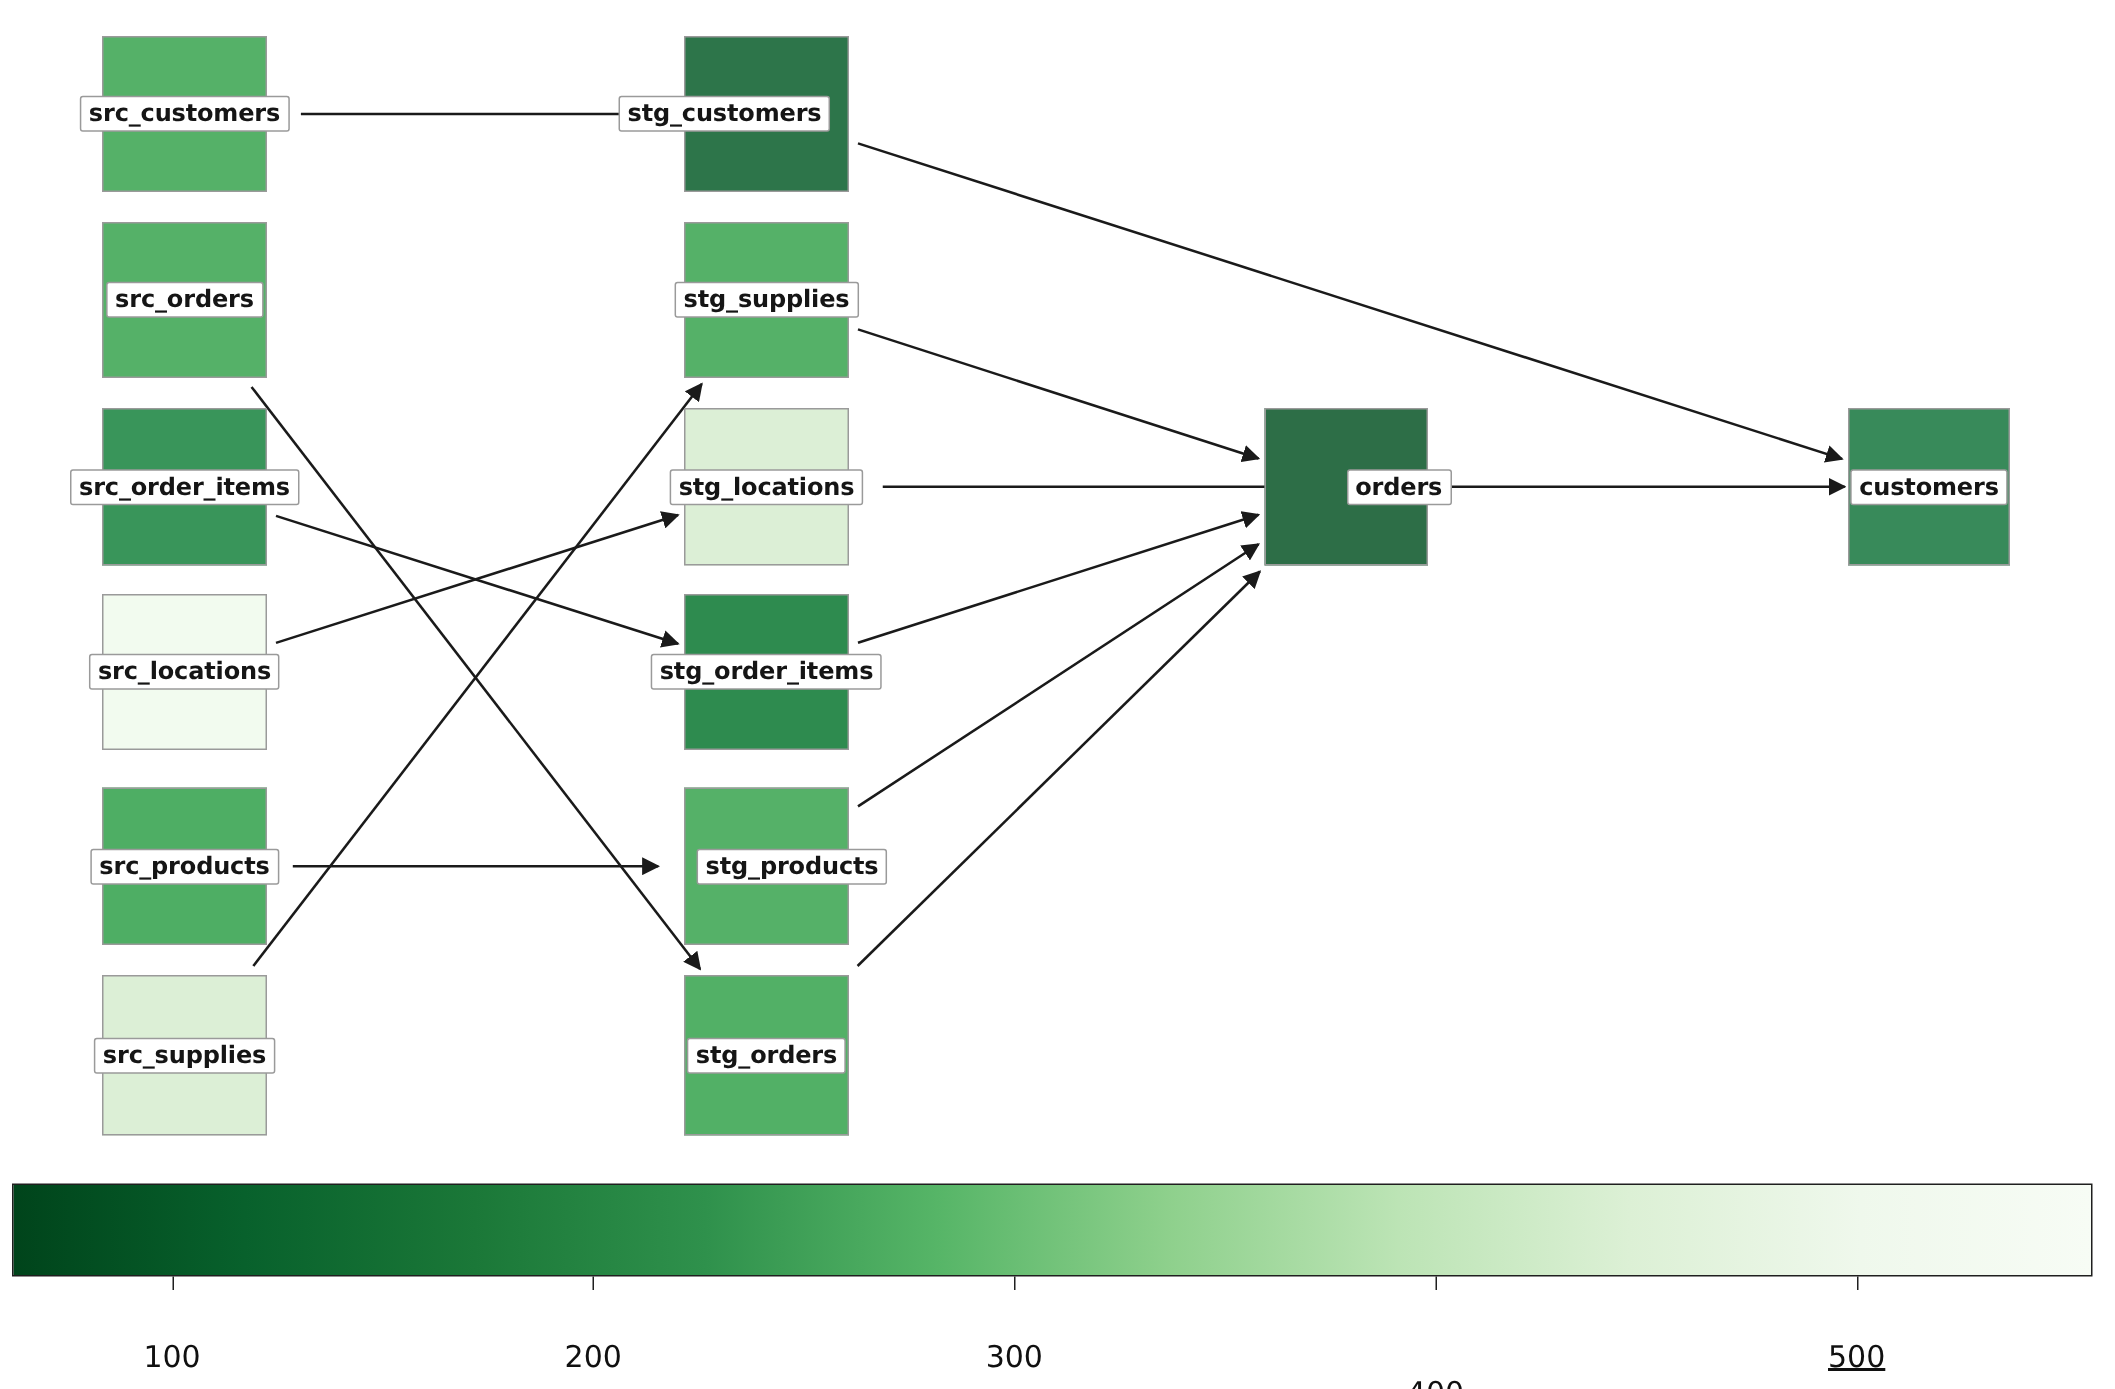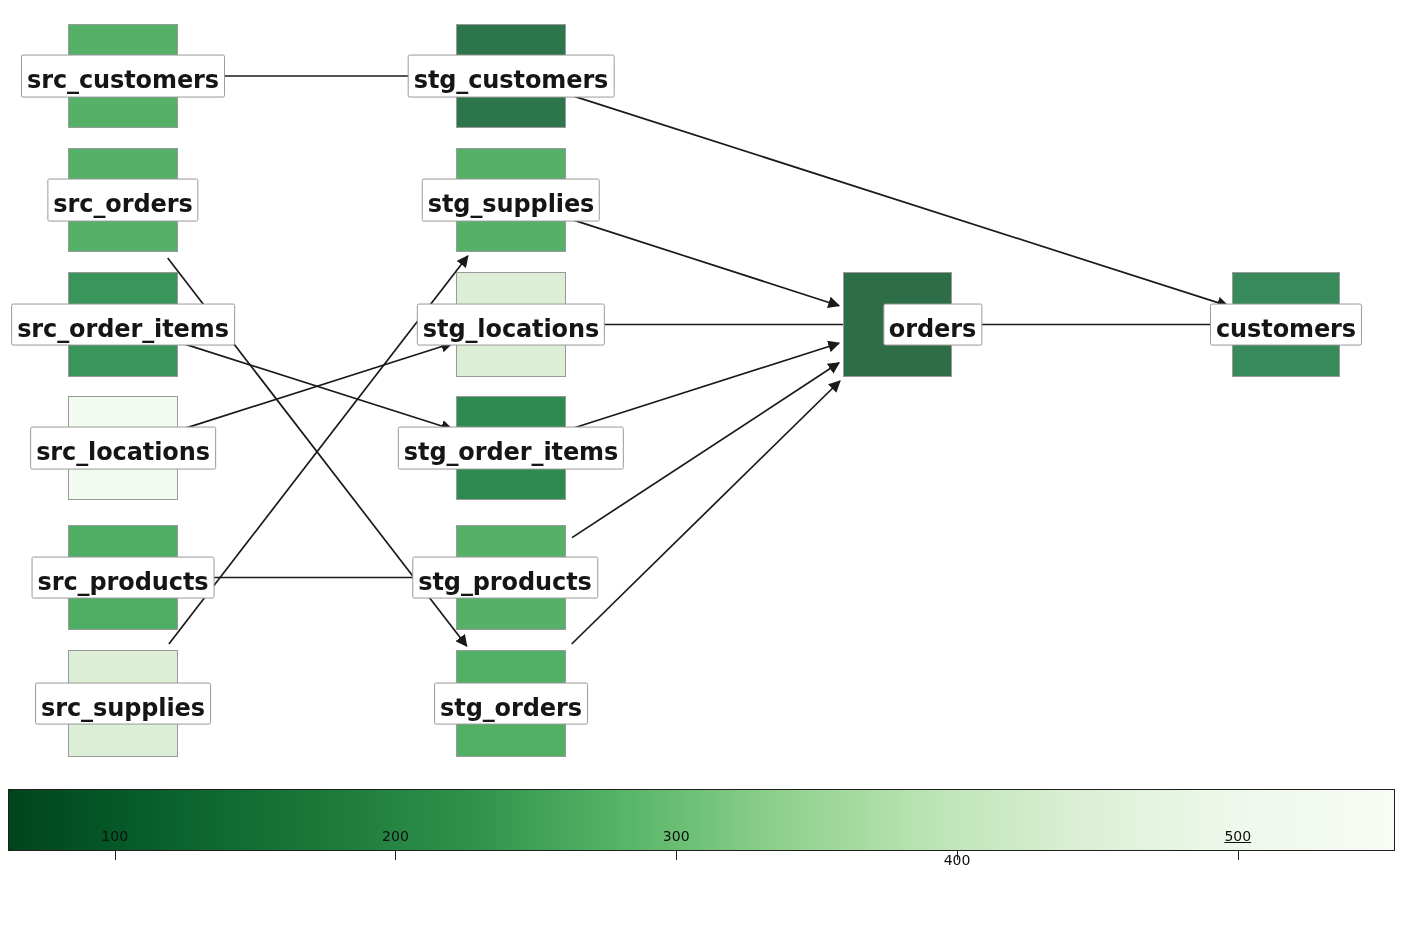--- a/index.html
+++ b/index.html
@@ -3,28 +3,28 @@
 <meta charset="utf-8">
 <style>
   html,body{margin:0;padding:0;background:#ffffff;}
   body{width:1410px;height:926px;position:relative;overflow:hidden;
        font-family:"DejaVu Sans","Liberation Sans",sans-serif;}
   #stage{position:absolute;left:0;top:0;width:1410px;height:926px;}
   svg.layer{position:absolute;left:0;top:0;width:1410px;height:926px;overflow:visible;}
   .node-rect{position:absolute;box-sizing:border-box;border:1.3px solid #9a9a9a;}
   .node-label{position:absolute;transform:translate(-50%,-50%);
       background:#ffffff;border:1.4px solid #9a9a9a;border-radius:2px;
-      padding:12px 5px 3px 5px;font-size:24px;font-weight:bold;color:#151515;
+      padding:2px 5px 3px 5px;font-size:16px;font-weight:bold;color:#151515;
       white-space:nowrap;line-height:1.08;letter-spacing:-0.1px;}
   #cbar-wrap{position:absolute;left:8px;top:789px;width:1387px;height:62px;}
   #cbar{position:absolute;left:0;top:0;width:100%;height:100%;
         border:1.4px solid #1f1f1f;box-sizing:border-box;}
   .tick{position:absolute;top:851px;width:0;height:9px;border-left:1.4px solid #1f1f1f;}
-  .ticklabel{position:absolute;top:828px;transform:translateX(-50%);
-        font-size:14px;color:#101010;font-family:"DejaVu Sans","Liberation Sans",sans-serif;}
+  .ticklabel{position:absolute;top:892px;transform:translateX(-50%);
+        font-size:20px;color:#101010;font-family:"DejaVu Sans","Liberation Sans",sans-serif;}
   #cbar-title{position:absolute;top:896px;left:0;width:1410px;text-align:center;
         font-size:20px;color:#101010;}
 </style>
 </head>
 <body>
 
 <div id="stage">
 
   <svg class="layer" id="edge-layer">
     <defs>
@@ -56,29 +56,29 @@
       <div class="node-label" style="left: 123px; top: 200px; text-align: center;">src_orders</div>
       <div class="node-rect" style="left: 68px; top: 272px; width: 110px; height: 105px; background: rgb(57, 149, 90);"></div>
       <div class="node-label" style="left: 123px; top: 324.5px;">src_order_items</div>
       <div class="node-rect" style="left: 68px; top: 396px; width: 110px; height: 104px; background: rgb(242, 251, 239);"></div>
       <div class="node-label" style="left: 123px; top: 448px;">src_locations</div>
       <div class="node-rect" style="left: 68px; top: 525px; width: 110px; height: 105px; background: rgb(78, 174, 100);"></div>
       <div class="node-label" style="left: 123px; top: 577.5px;">src_products</div>
       <div class="node-rect" style="left: 68px; top: 650px; width: 110px; height: 107px; background: rgb(220, 239, 214);"></div>
       <div class="node-label" style="left: 123px; top: 703.5px;">src_supplies</div>
       <div class="node-rect" style="left: 456px; top: 24px; width: 110px; height: 104px; background: rgb(45, 117, 74);"></div>
-      <div class="node-label" style="left: 511px; top: 76px;">stg_customers</div>
+      <div class="node-label" style="left: 483px; top: 76px;">stg_customers</div>
       <div class="node-rect" style="left: 456px; top: 148px; width: 110px; height: 104px; background: rgb(85, 177, 104);"></div>
       <div class="node-label" style="left: 511px; top: 200px; text-align: right;">stg_supplies</div>
       <div class="node-rect" style="left: 456px; top: 272px; width: 110px; height: 105px; background: rgb(220, 239, 214);"></div>
       <div class="node-label" style="left: 511px; top: 324.5px;">stg_locations</div>
       <div class="node-rect" style="left: 456px; top: 396px; width: 110px; height: 104px; background: rgb(46, 139, 79);"></div>
       <div class="node-label" style="left: 511px; top: 448px;">stg_order_items</div>
       <div class="node-rect" style="left: 456px; top: 525px; width: 110px; height: 105px; background: rgb(85, 177, 104);"></div>
-      <div class="node-label" style="left: 505px; top: 577.5px;">stg_products</div>
+      <div class="node-label" style="left: 528px; top: 577.5px;">stg_products</div>
       <div class="node-rect" style="left: 456px; top: 650px; width: 110px; height: 107px; background: rgb(82, 176, 102);"></div>
       <div class="node-label" style="left: 511px; top: 703.5px;">stg_orders</div>
       <div class="node-rect" style="left: 843px; top: 272px; width: 109px; height: 105px; background: rgb(45, 110, 71);"></div>
       <div class="node-label" style="left: 897.5px; top: 324.5px; margin-left: 35px;">orders</div>
       <div class="node-rect" style="left: 1232px; top: 272px; width: 108px; height: 105px; background: rgb(56, 138, 90);"></div>
       <div class="node-label" style="left: 1286px; top: 324.5px;">customers</div>
     </div>
 
   <div id="cbar-wrap">
     <div id="cbar" style="background: linear-gradient(to right, rgb(0, 68, 27), rgb(8, 97, 44), rgb(27, 120, 56), rgb(47, 145, 76), rgb(86, 181, 103), rgb(142, 208, 140), rgb(188, 228, 181), rgb(220, 240, 213), rgb(239, 248, 236), rgb(247, 252, 245));"></div>

